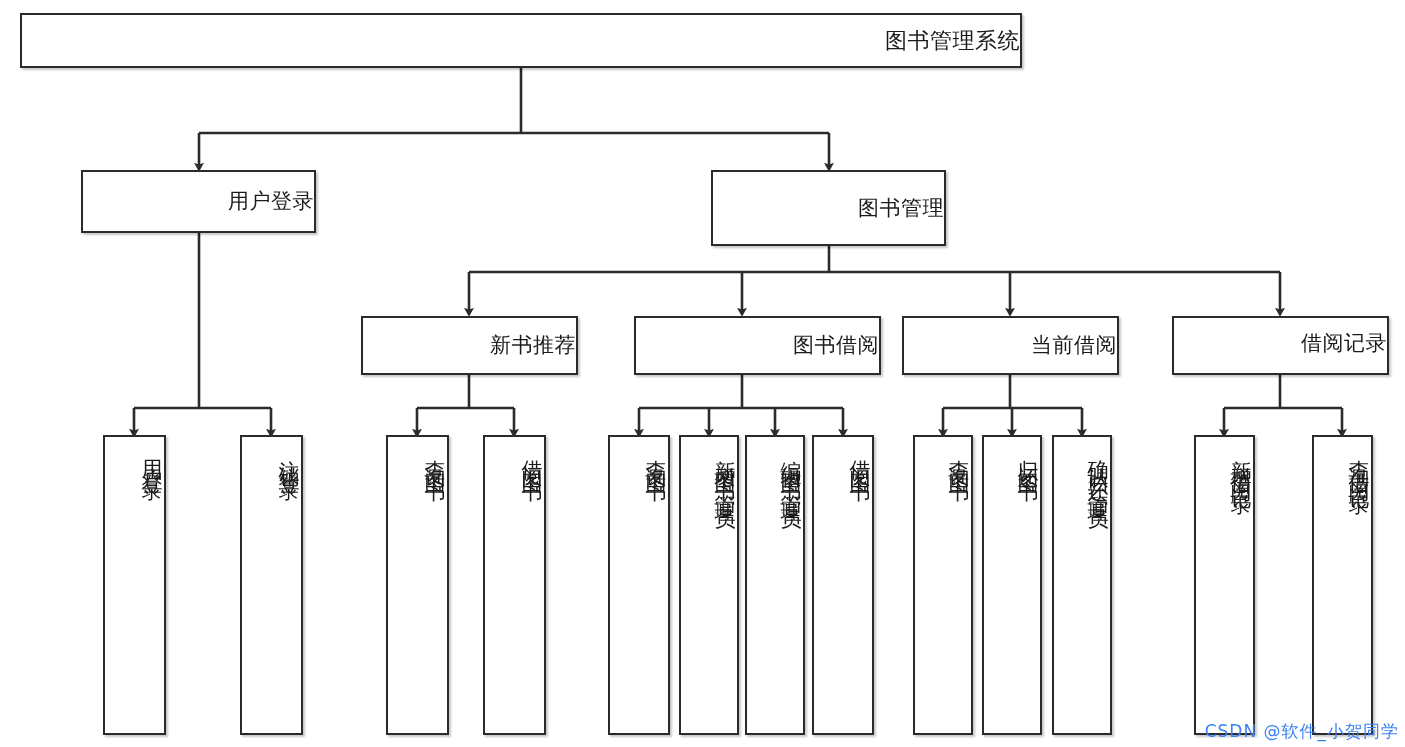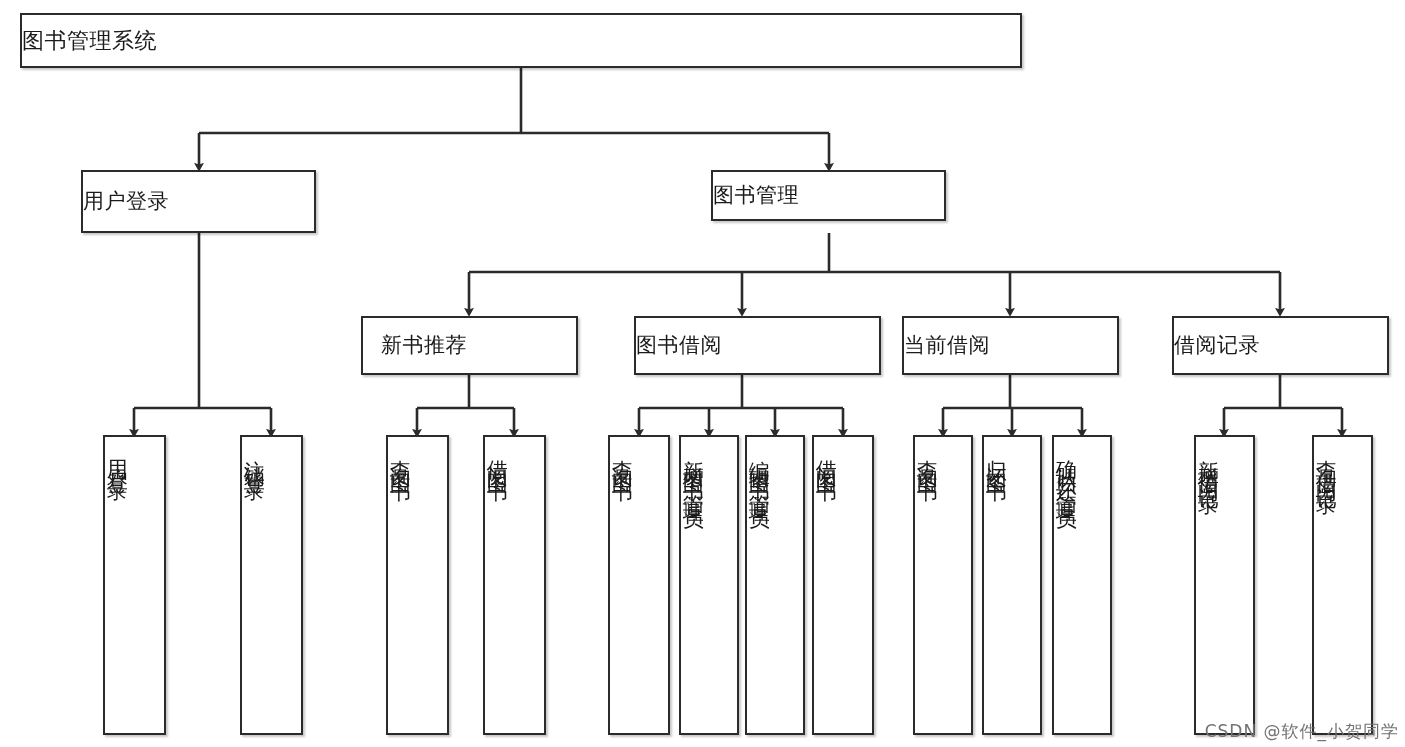--- a/index.html
+++ b/index.html
@@ -5,21 +5,21 @@
   html,body{margin:0;padding:0;background:#ffffff;}
   body{font-family:"DejaVu Sans","Liberation Sans",sans-serif;}
   #canvas{position:relative;width:1405px;height:747px;background:#ffffff;overflow:hidden;}
   .node{
     position:absolute;
     box-sizing:border-box;
     background:#ffffff;
     border:2.5px solid #2b2b2b;
     display:flex;
     align-items:center;
-    justify-content:flex-start;
+    justify-content:flex-end;
     box-shadow:2px 2px 2px rgba(0,0,0,0.22);
     color:#1b1b1b;
   }
   .node .lbl{
     font-size:21px;
     line-height:1.15;
     letter-spacing:0.5px;
     white-space:nowrap;
     color:#1b1b1b;
   }
@@ -31,21 +31,21 @@
     letter-spacing:7px;
     font-size:21px;
   }
   .node.root .lbl{font-size:22px;}
   svg#edges{position:absolute;left:0;top:0;width:1405px;height:747px;pointer-events:none;}
   .wm{
     position:absolute;
     right:6px;
     bottom:4px;
     font-size:17px;
-    color:#737373;
+    color:#3b82f6;
     letter-spacing:1px;
     white-space:nowrap;
   }
 </style>
 </head>
 <body>
 
 <div id="canvas">
 
   <svg id="edges" viewBox="0 0 1405 747">
@@ -98,34 +98,34 @@
     </g>
   </svg>
 
   <div class="node root" style="left:20px;top:13px;width:1002px;height:55px;">
     <span class="lbl">图书管理系统</span>
   </div>
 
   <div class="node" style="left:81px;top:170px;width:235px;height:63px;">
     <span class="lbl">用户登录</span>
   </div>
-  <div class="node" style="left:711px;top:170px;width:235px;height:51px;">
+  <div class="node" style="left:711px;top:170px;width:235px;height:76px;">
     <span class="lbl">图书管理</span>
   </div>
 
   <div class="node" style="left:361px;top:316px;width:217px;height:59px;padding-left:18px;">
     <span class="lbl">新书推荐</span>
   </div>
   <div class="node" style="left:634px;top:316px;width:247px;height:59px;">
     <span class="lbl">图书借阅</span>
   </div>
   <div class="node" style="left:902px;top:316px;width:217px;height:59px;">
     <span class="lbl">当前借阅</span>
   </div>
-  <div class="node" style="left:1172px;top:316px;width:217px;height:59px;">
+  <div class="node" style="left:1172px;top:316px;width:217px;height:59px;font-family:Liberation Mono, monospace;">
     <span class="lbl">借阅记录</span>
   </div>
 
   <div class="node vertical" style="left:103px;top:435px;width:63px;height:300px;">
     <span class="lbl">用户登录</span>
   </div>
   <div class="node vertical" style="left:240px;top:435px;width:63px;height:300px;">
     <span class="lbl">注销登录</span>
   </div>
 

